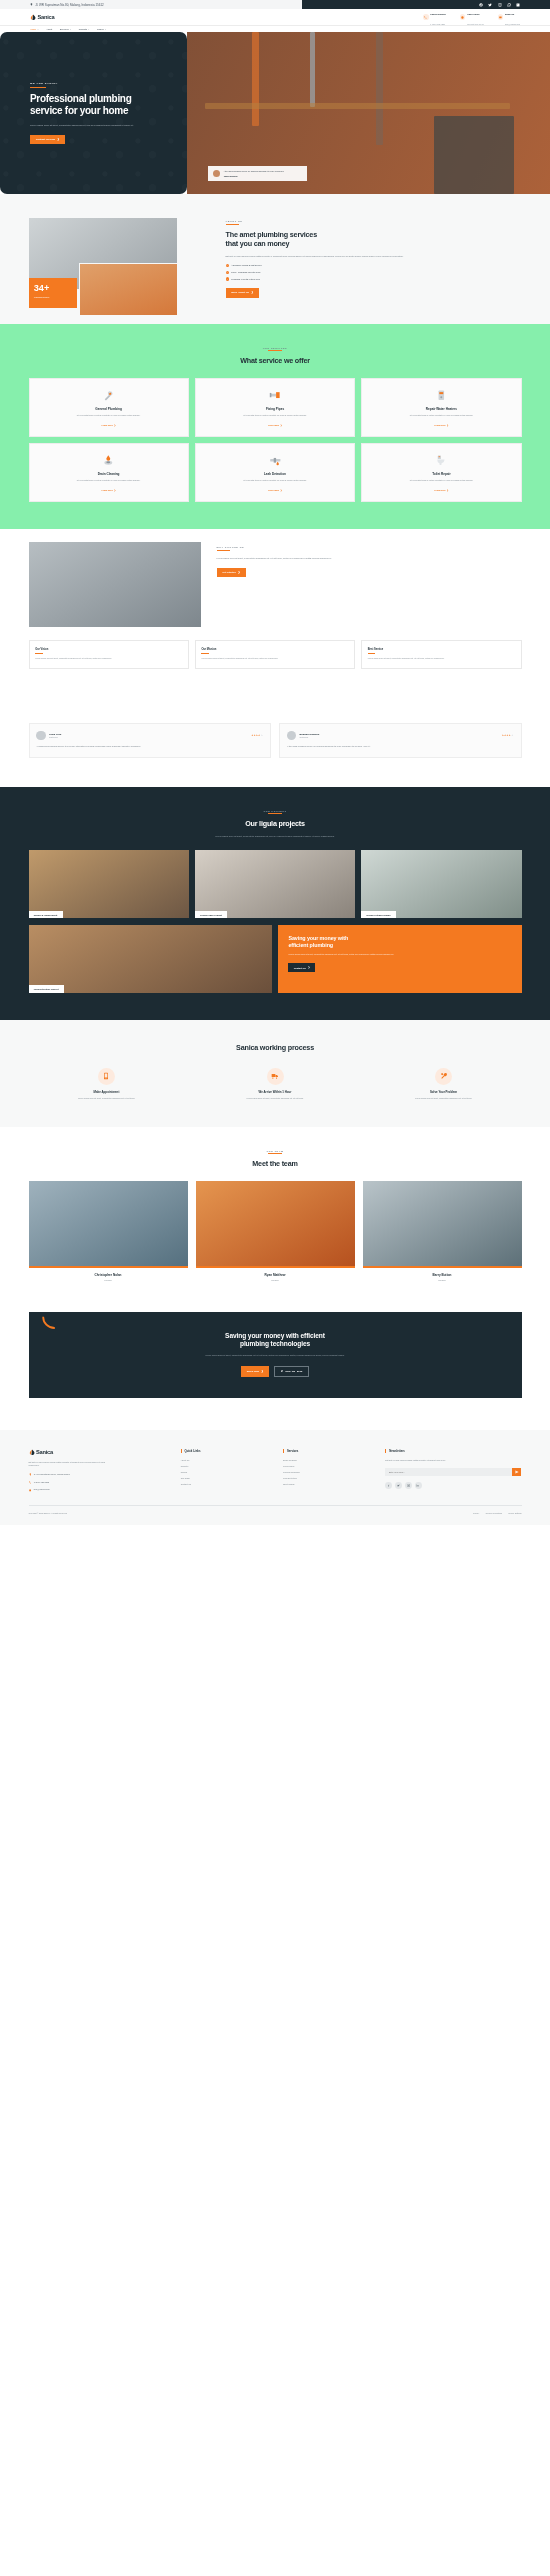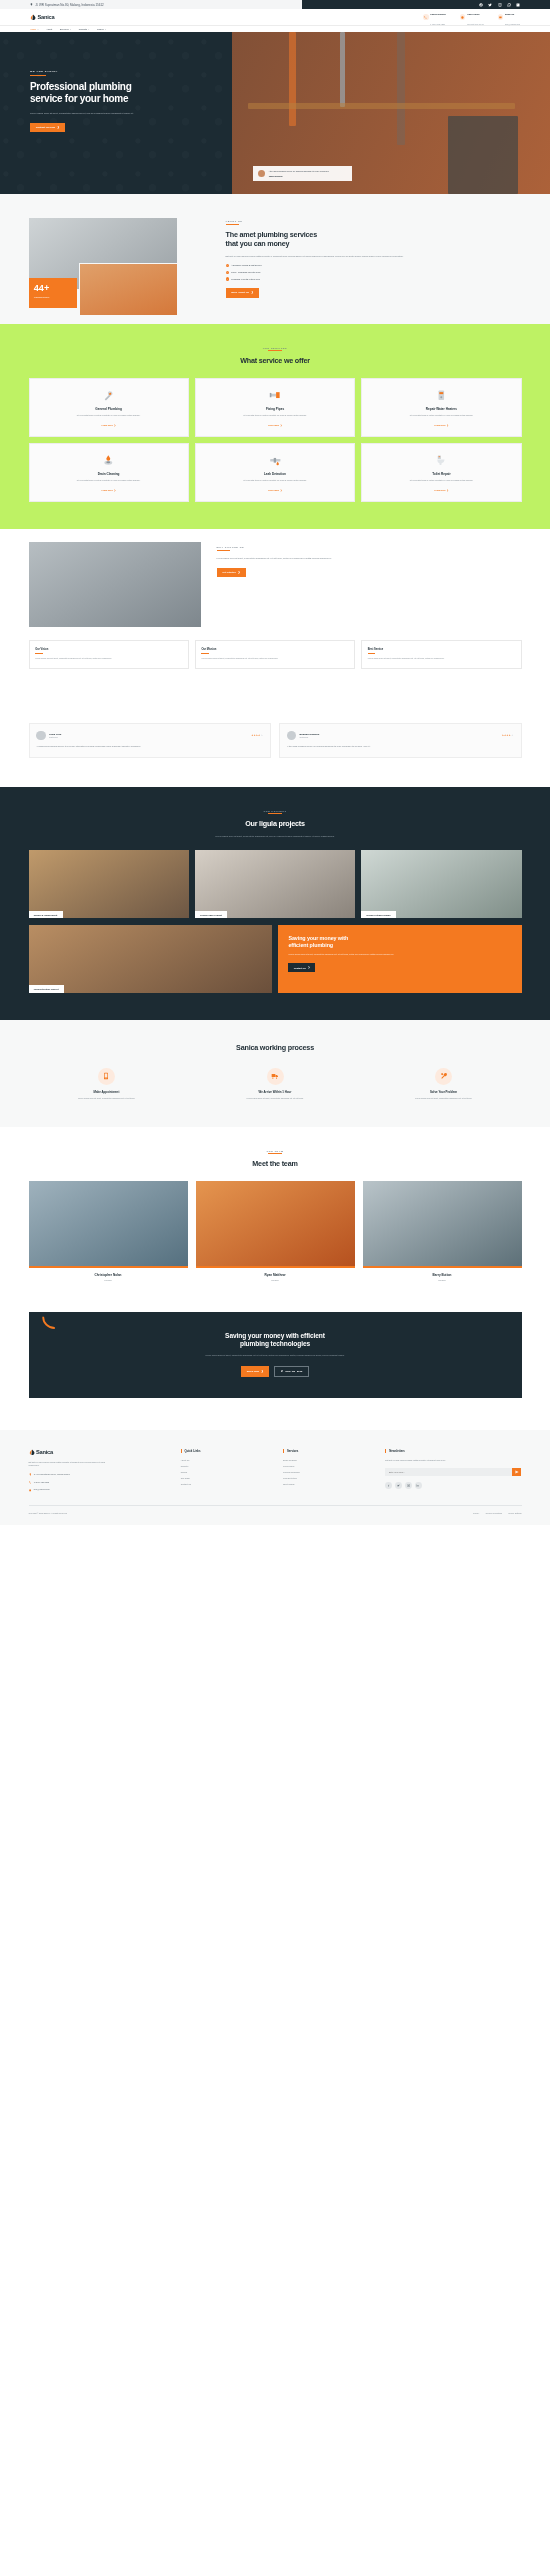--- a/index.html
+++ b/index.html
@@ -39,21 +39,21 @@
 
   
   .nav { height:6.9px; display:flex; align-items:center; padding:0 30px;
          border-top:0.2px solid #ececec; gap:7.5px; }
   .nav a { font-size:2.3px; color:#3d4a54; text-decoration:none; display:flex; align-items:center; gap:1.1px; }
   .nav a.active { color:#f47920; }
   .caret { font-size:1.5px; color:#9aa3ab; }
 
   
   .hero { display:flex; height:162px; }
-  .hero-l { width:232px; background:#1c2b33; padding:38px 0 0 30px; position:relative; }
+  .hero-l { width:187px; background:#1c2b33; padding:50px 0 0 30px; position:relative;border-radius:7px; }
   .hero-l:before{
     content:""; position:absolute; inset:0;
     background-image:radial-gradient(circle at 18% 30%, rgba(255,255,255,.022) 0 2.3px, transparent 2.9px),
                      radial-gradient(circle at 62% 72%, rgba(255,255,255,.02) 0 3.4px, transparent 4px);
     background-size:33px 33px;
   }
   .hero-l > * { position:relative; }
   .eyebrow { font-size:2.5px; letter-spacing:0.6px; color:#fff; font-weight:bold; }
   .eyebrow-rule { width:16px; height:0.6px; background:#f47920; margin:1.7px 0 5.2px; }
   .hero-h1 { font-size:10px; line-height:1.26; font-weight:bold; color:#fff; letter-spacing:-0.3px; }
@@ -96,21 +96,21 @@
   .sec-rule { width:13.8px; height:0.6px; background:#f47920; margin:1.7px 0 5.2px; }
   .sec-h2 { font-size:7.2px; line-height:1.3; font-weight:bold; letter-spacing:-0.2px; }
   .sec-p { font-size:2.2px; line-height:1.95; color:#76818a; margin-top:5.2px; }
   .chk { display:flex; align-items:center; gap:2.3px; font-size:2.2px; color:#3d4a54; margin-top:3.4px; }
   .chk i {
     width:3.4px; height:3.4px; border-radius:50%; background:#f47920; color:#fff;
     font-size:1.8px; font-style:normal; display:flex; align-items:center; justify-content:center; flex:none;
   }
 
   
-  .services { background:#bef264; padding:23px 0 27.5px; text-align:center; }
+  .services { background:#86efac; padding:23px 0 27.5px; text-align:center; }
   .center-rule { width:13.8px; height:0.6px; background:#f47920; margin:1.7px auto 5.2px; }
   .grid3 { display:grid; grid-template-columns:repeat(3,1fr); gap:6.3px; margin-top:12.6px; }
   .svc {
     background:#fbfbfb; border:0.2px solid #ededed; padding:9.2px 7.5px 8px; text-align:center;
   }
   .svc-ico { height:13.8px; display:flex; align-items:center; justify-content:center; margin-bottom:5.2px; }
   .svc-ico svg { width:12.6px; height:12.6px; }
   .svc-t { font-size:3.1px; font-weight:bold; }
   .svc-p { font-size:2px; line-height:1.8; color:#868f97; margin-top:2.9px; }
   .link-more {
@@ -356,21 +356,21 @@
       </div>
     </div>
   </div>
 </section>
 
 <section class="about">
   <div class="wrap about-in">
     <div class="about-media">
       <div class="ph img-a" style="background:linear-gradient(145deg,#cfd4d6,#9aa1a5)"></div>
       <div class="badge">
-        <div class="badge-n">44+</div>
+        <div class="badge-n">34+</div>
         <div class="badge-l">Years Experience</div>
       </div>
       <div class="ph img-b" style="background:linear-gradient(160deg,#e0a06a,#d5783a);border:1.7px solid #f7f8f8"></div>
     </div>
     <div class="about-body">
       <div class="sec-eyebrow">ABOUT US</div>
       <div class="sec-rule"></div>
       <h2 class="sec-h2">
         <span>The amet plumbing services</span><br>
         <span>that you can money</span>

